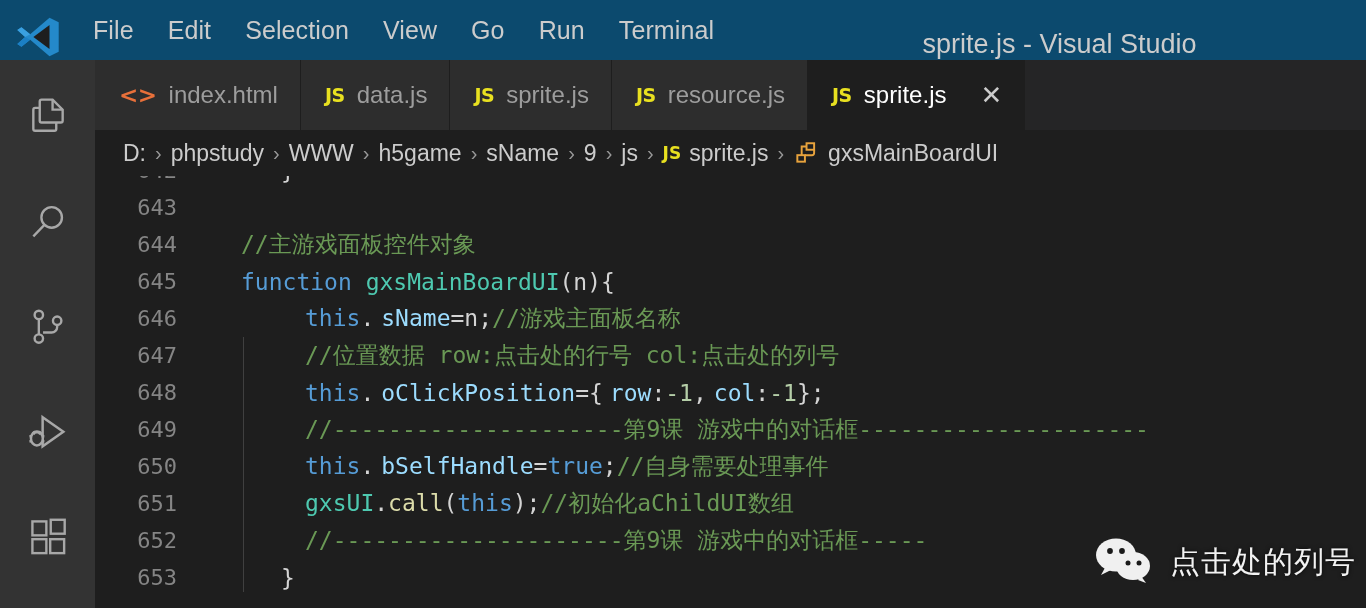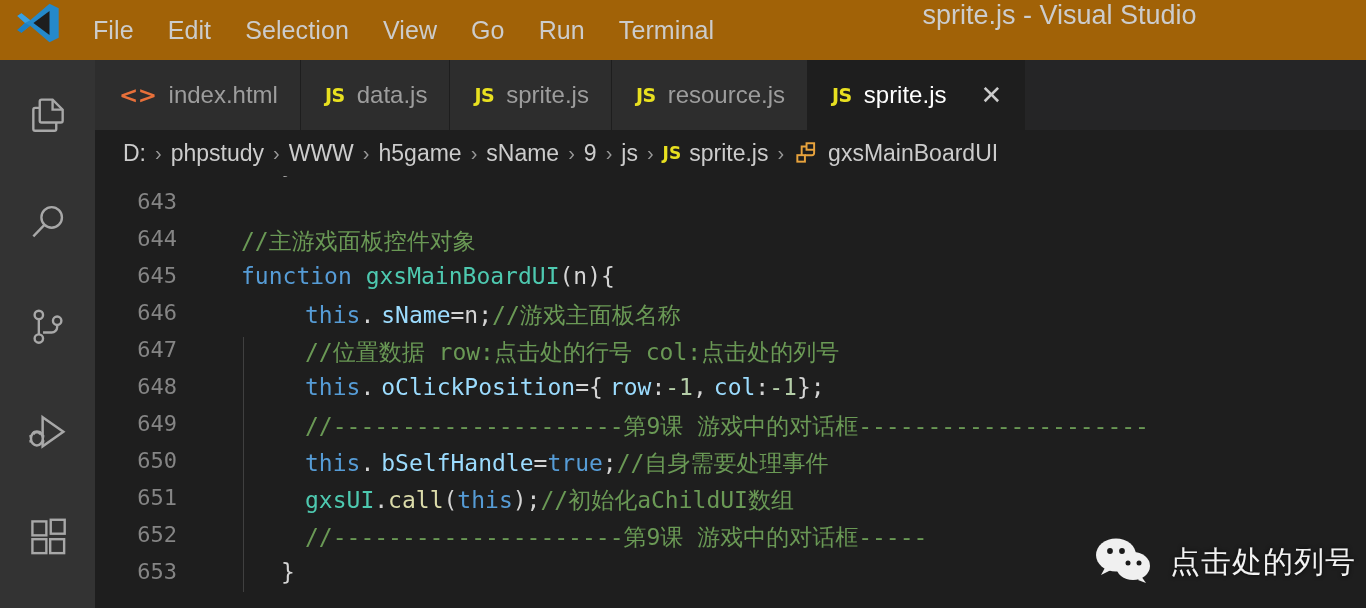--- a/index.html
+++ b/index.html
@@ -12,23 +12,23 @@
   #app {
     position: relative;
     width: 1366px; height: 608px;
     display: flex; flex-direction: column;
     background: #1e1e1e;
   }
 
   
   .titlebar {
     height: 60px;
-    background: #a16207;
-    display: flex;
-    align-items: flex-start;
+    background: #0c4a6e;
+    display: flex;
+    align-items: flex-end;
     flex: 0 0 60px;
     position: relative;
   }
   .vscode-logo {
     width: 48px; height: 46px;
     margin-left: 14px; margin-right: 14px;
     flex: 0 0 auto;
     display: flex; align-items: center; justify-content: center;
   }
   .menu {
@@ -171,21 +171,21 @@
     font-family: "DejaVu Sans Mono", "Liberation Mono", monospace;
     font-size: 23px;
   }
   .code-scroll {
     position: absolute;
     top: -24px; left: 0; right: 0; bottom: 0;
   }
   .code-line {
     display: flex;
     height: 37px;
-    align-items: flex-start;
+    align-items: center;
     white-space: pre;
   }
   .gutter {
     width: 110px;
     flex: 0 0 110px;
     text-align: right;
     padding-right: 28px;
     box-sizing: border-box;
     color: #858585;
     font-size: 22px;

